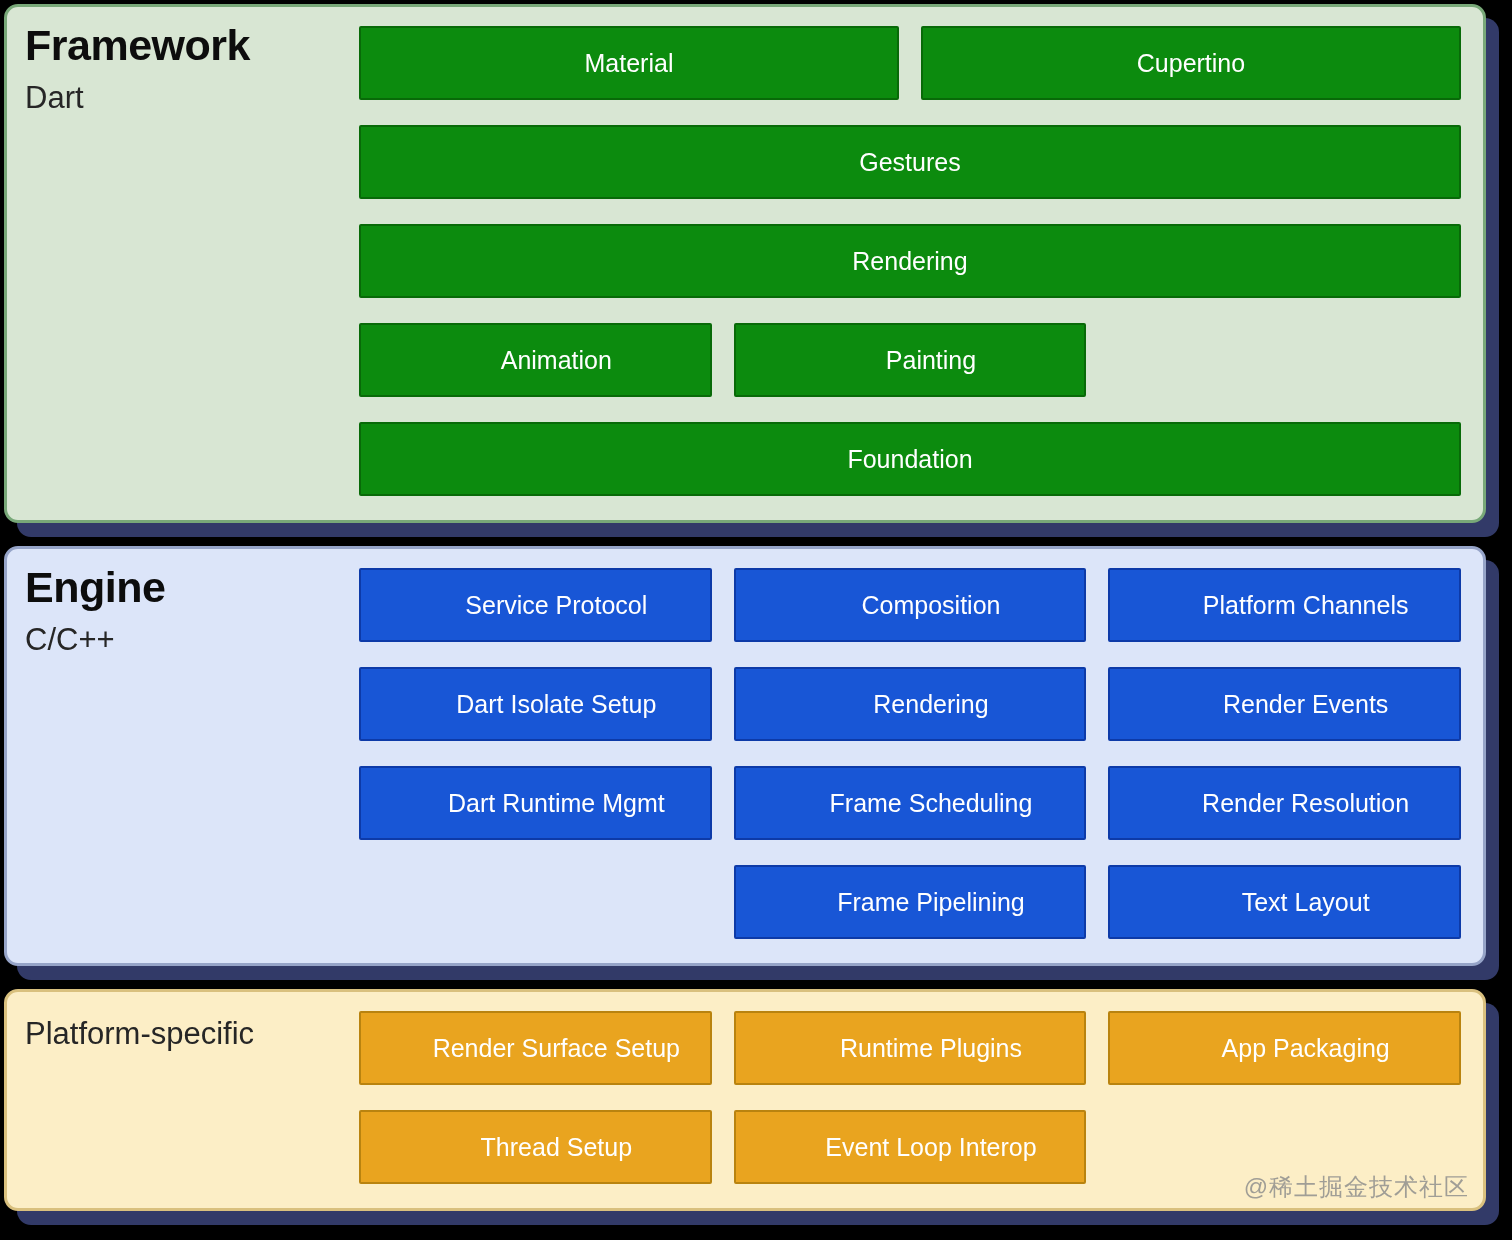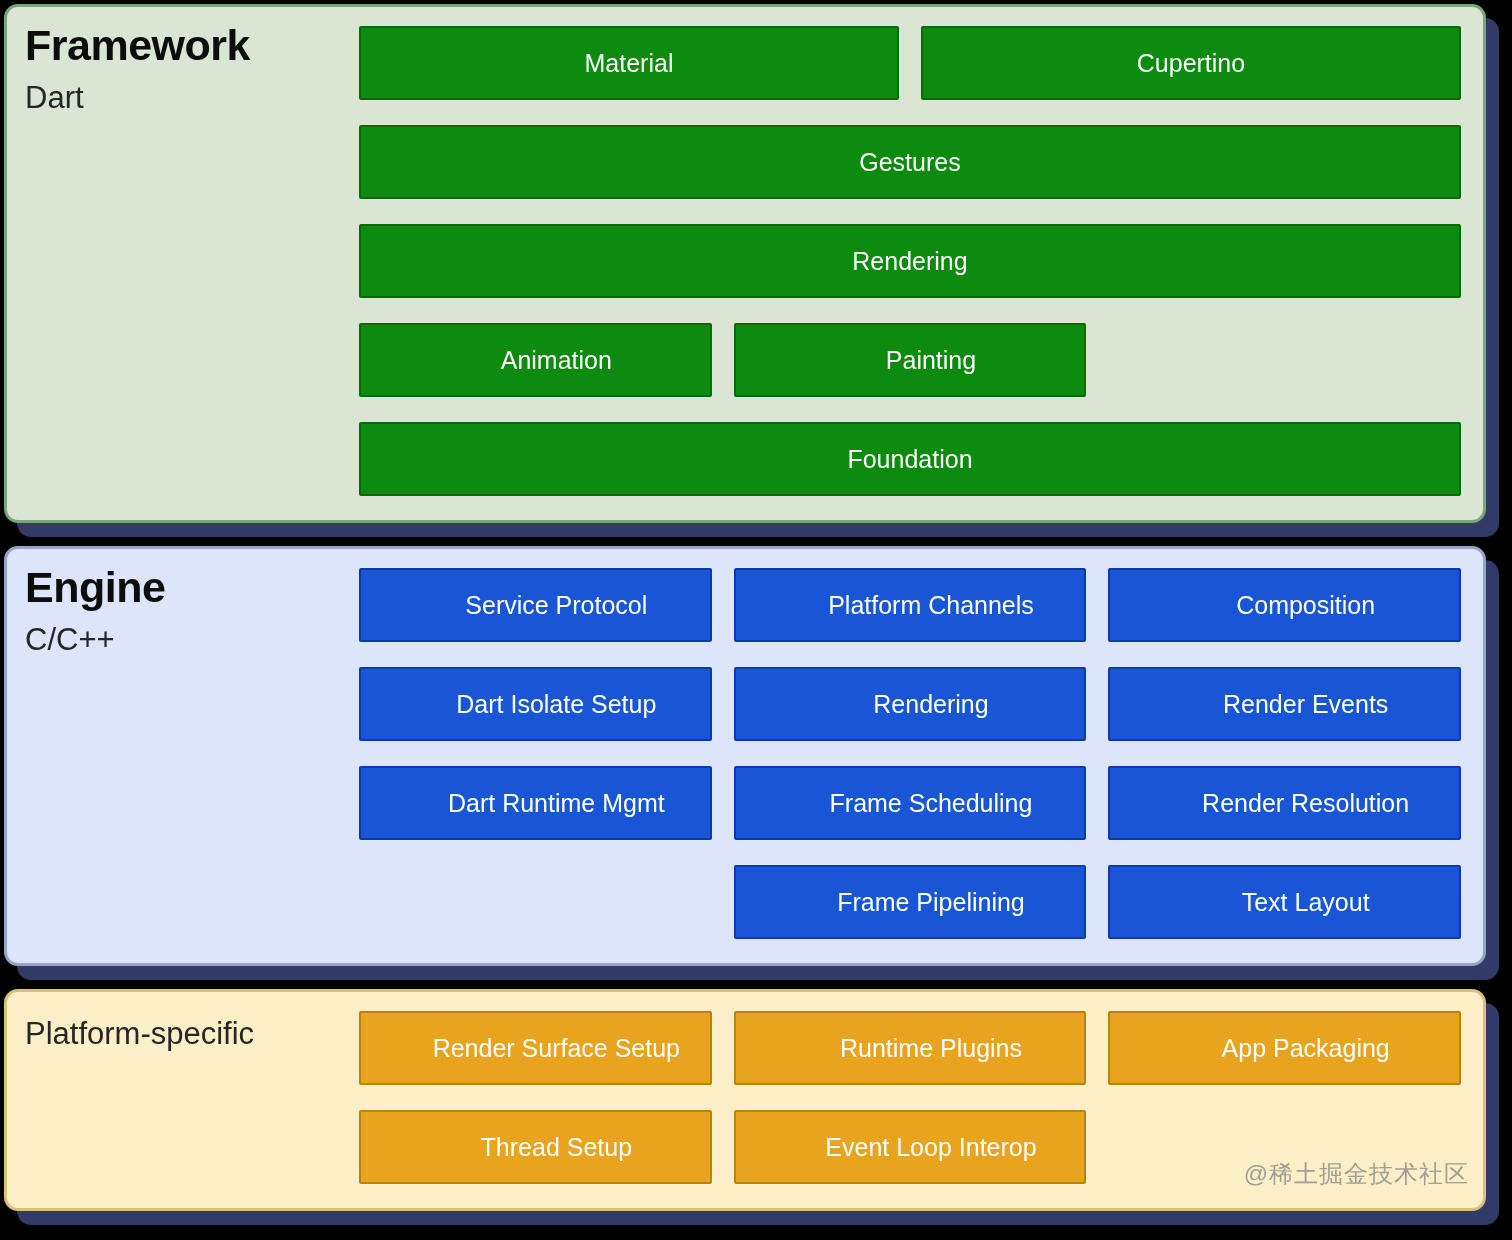--- a/index.html
+++ b/index.html
@@ -77,21 +77,21 @@
   .embedder  .block { background: var(--embedder-block, #e9a41f);  border-color: var(--embedder-block-border, #b9830f); }
 
   .span-2 { grid-column: span 2; padding-left: 42px; }
   .span-3 { grid-column: span 3; }
   .span-6 { grid-column: span 6; }
   .spacer { visibility: hidden; border: none; }
 
   .watermark {
     position: absolute;
     right: 14px;
-    bottom: 18px;
+    bottom: 5px;
     font-size: 24px;
     color: var(--watermark, #a09e96);
     letter-spacing: 1px;
   }
 </style>
 </head>
 <body>
 
 <div class="canvas">
 
@@ -111,22 +111,22 @@
     </div>
   </div>
 
   <div class="panel engine">
     <div class="panel-head">
       <div class="title">Engine</div>
       <div class="subtitle">C/C++</div>
     </div>
     <div class="grid">
       <div class="block span-2">Service Protocol</div>
+      <div class="block span-2">Composition</div>
       <div class="block span-2">Platform Channels</div>
-      <div class="block span-2">Composition</div>
       <div class="block span-2">Dart Isolate Setup</div>
       <div class="block span-2">Rendering</div>
       <div class="block span-2">Render Events</div>
       <div class="block span-2">Dart Runtime Mgmt</div>
       <div class="block span-2">Frame Scheduling</div>
       <div class="block span-2">Render Resolution</div>
       <div class="block span-2 spacer"></div>
       <div class="block span-2">Frame Pipelining</div>
       <div class="block span-2">Text Layout</div>
     </div>

